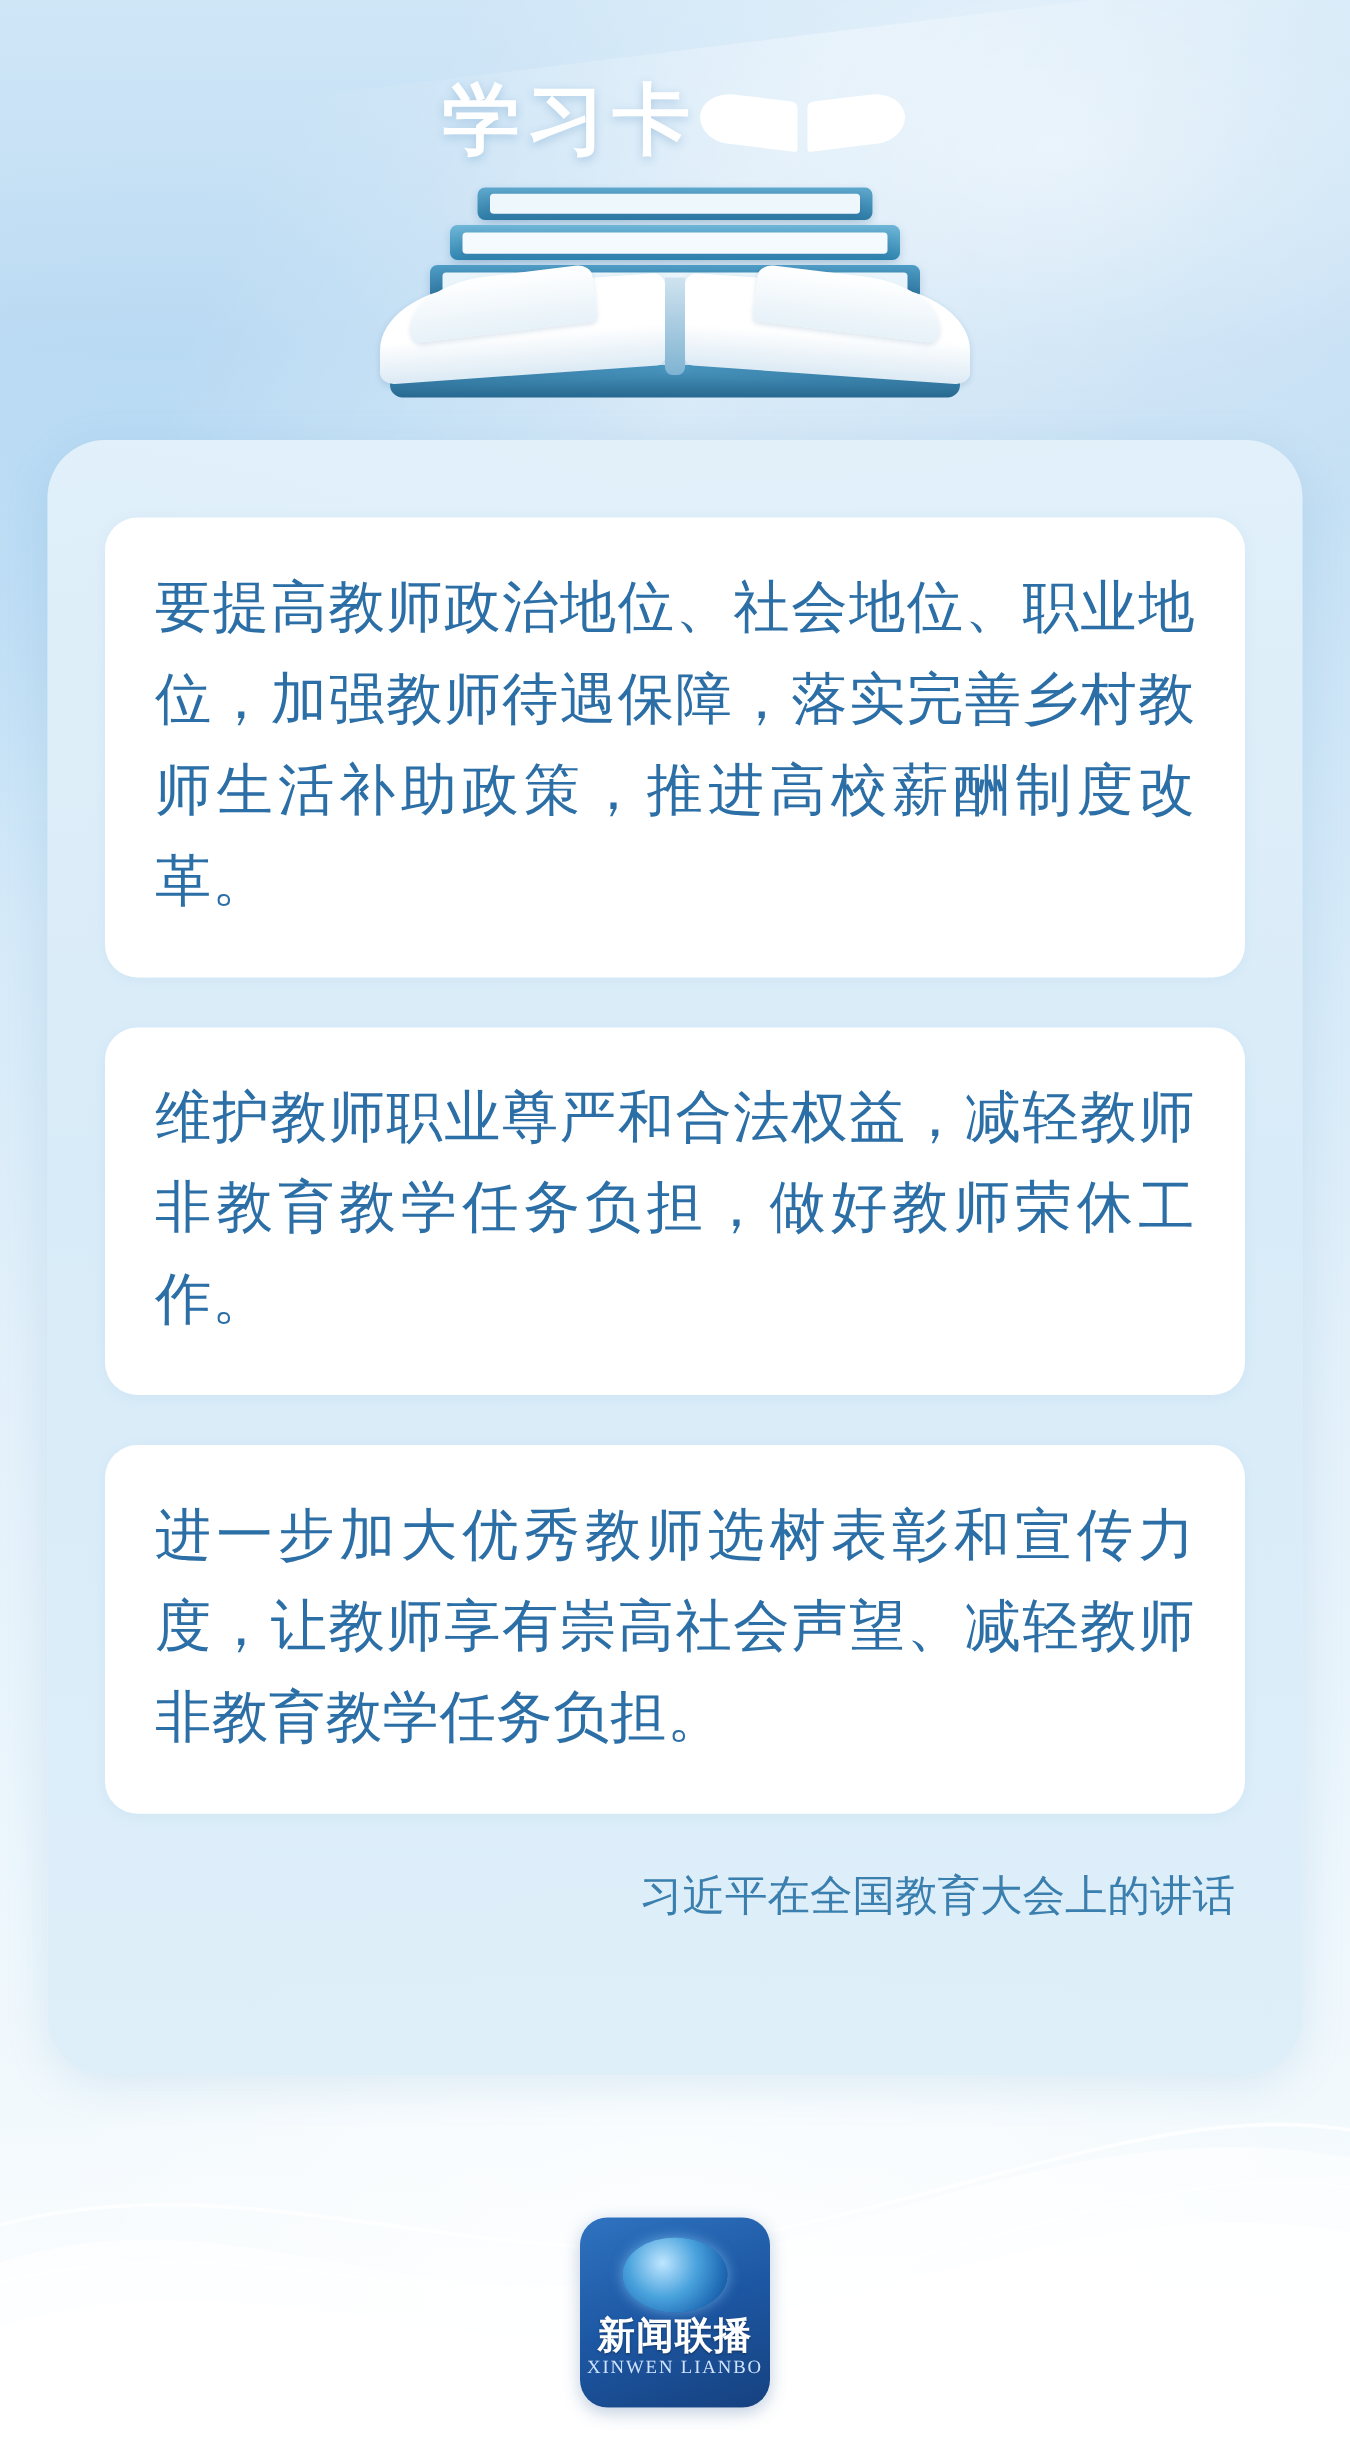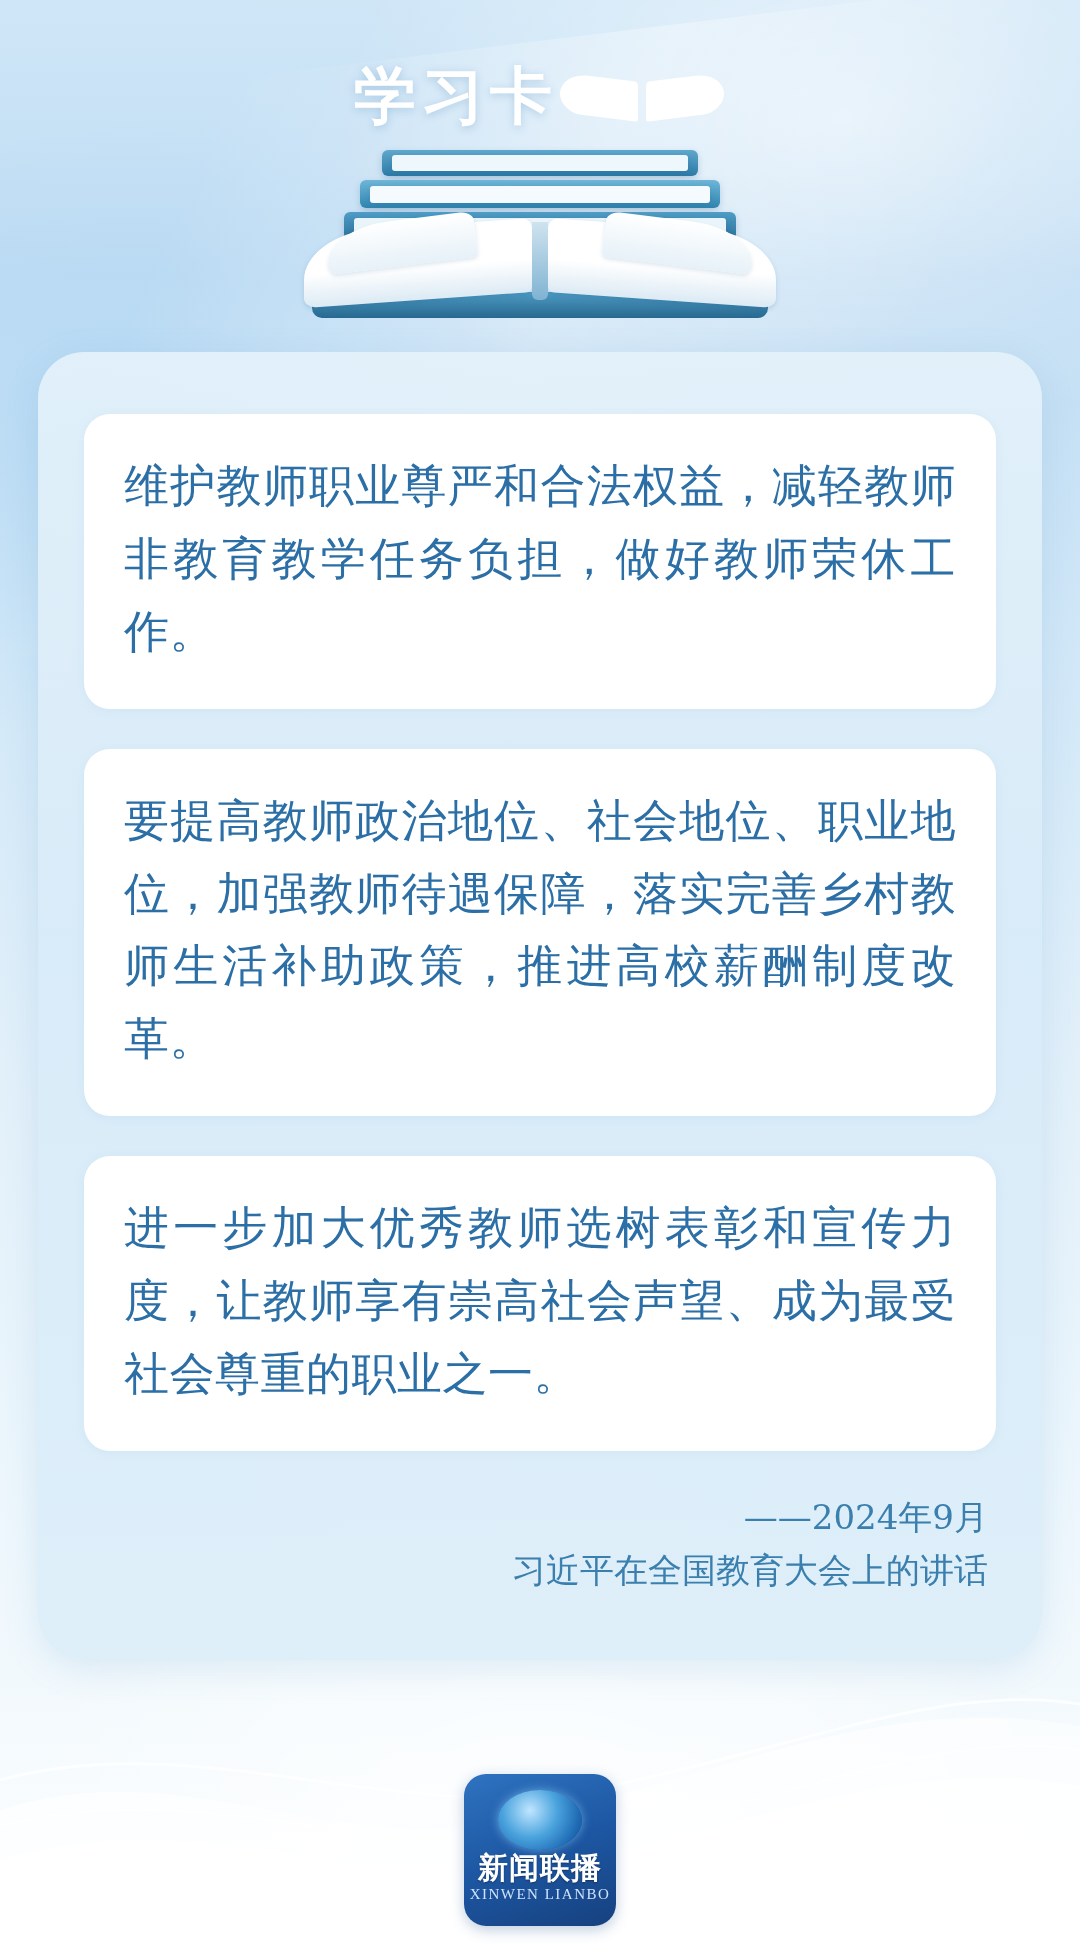--- a/index.html
+++ b/index.html
@@ -310,32 +310,31 @@
       <div class="page-flip r"></div>
       <div class="spine"></div>
     </div>
   </div>
 
   <div class="card">
 
 
     <div class="quotes">
       <div class="quote">
+        <p>要提高教师政治地位、社会地位、职业地位，加强教师待遇保障，落实完善乡村教师生活补助政策，推进高校薪酬制度改革。</p>
+      </div>
+      <div class="quote">
         <p>维护教师职业尊严和合法权益，减轻教师非教育教学任务负担，做好教师荣休工作。</p>
       </div>
       <div class="quote">
-        <p>要提高教师政治地位、社会地位、职业地位，加强教师待遇保障，落实完善乡村教师生活补助政策，推进高校薪酬制度改革。</p>
-      </div>
-      <div class="quote">
-        <p>进一步加大优秀教师选树表彰和宣传力度，让教师享有崇高社会声望、成为最受社会尊重的职业之一。</p>
+        <p>进一步加大优秀教师选树表彰和宣传力度，让教师享有崇高社会声望、减轻教师非教育教学任务负担。</p>
       </div>
     </div>
 
     <div class="attribution">
-      <div>——2024年9月</div>
       <div>习近平在全国教育大会上的讲话</div>
     </div>
   </div>
 
   <svg class="waves" viewBox="0 0 1080 330" preserveAspectRatio="none">
     <path d="M0,180 C180,120 330,230 520,190 C720,148 880,60 1080,96 L1080,330 L0,330 Z" fill="#ffffff" opacity="0.55"></path>
     <path d="M0,230 C200,170 360,268 560,232 C760,196 900,124 1080,156 L1080,330 L0,330 Z" fill="#ffffff" opacity="0.7"></path>
     <path d="M0,272 C220,222 380,300 600,272 C800,246 930,196 1080,214 L1080,330 L0,330 Z" fill="#ffffff" opacity="0.9"></path>
     <path d="M0,150 C200,96 400,198 600,158 C800,118 940,52 1080,74" fill="none" stroke="#ffffff" stroke-width="3" opacity="0.75"></path>
     <path d="M0,196 C210,142 410,244 610,204 C810,164 950,98 1080,120" fill="none" stroke="#ffffff" stroke-width="2" opacity="0.6"></path>

